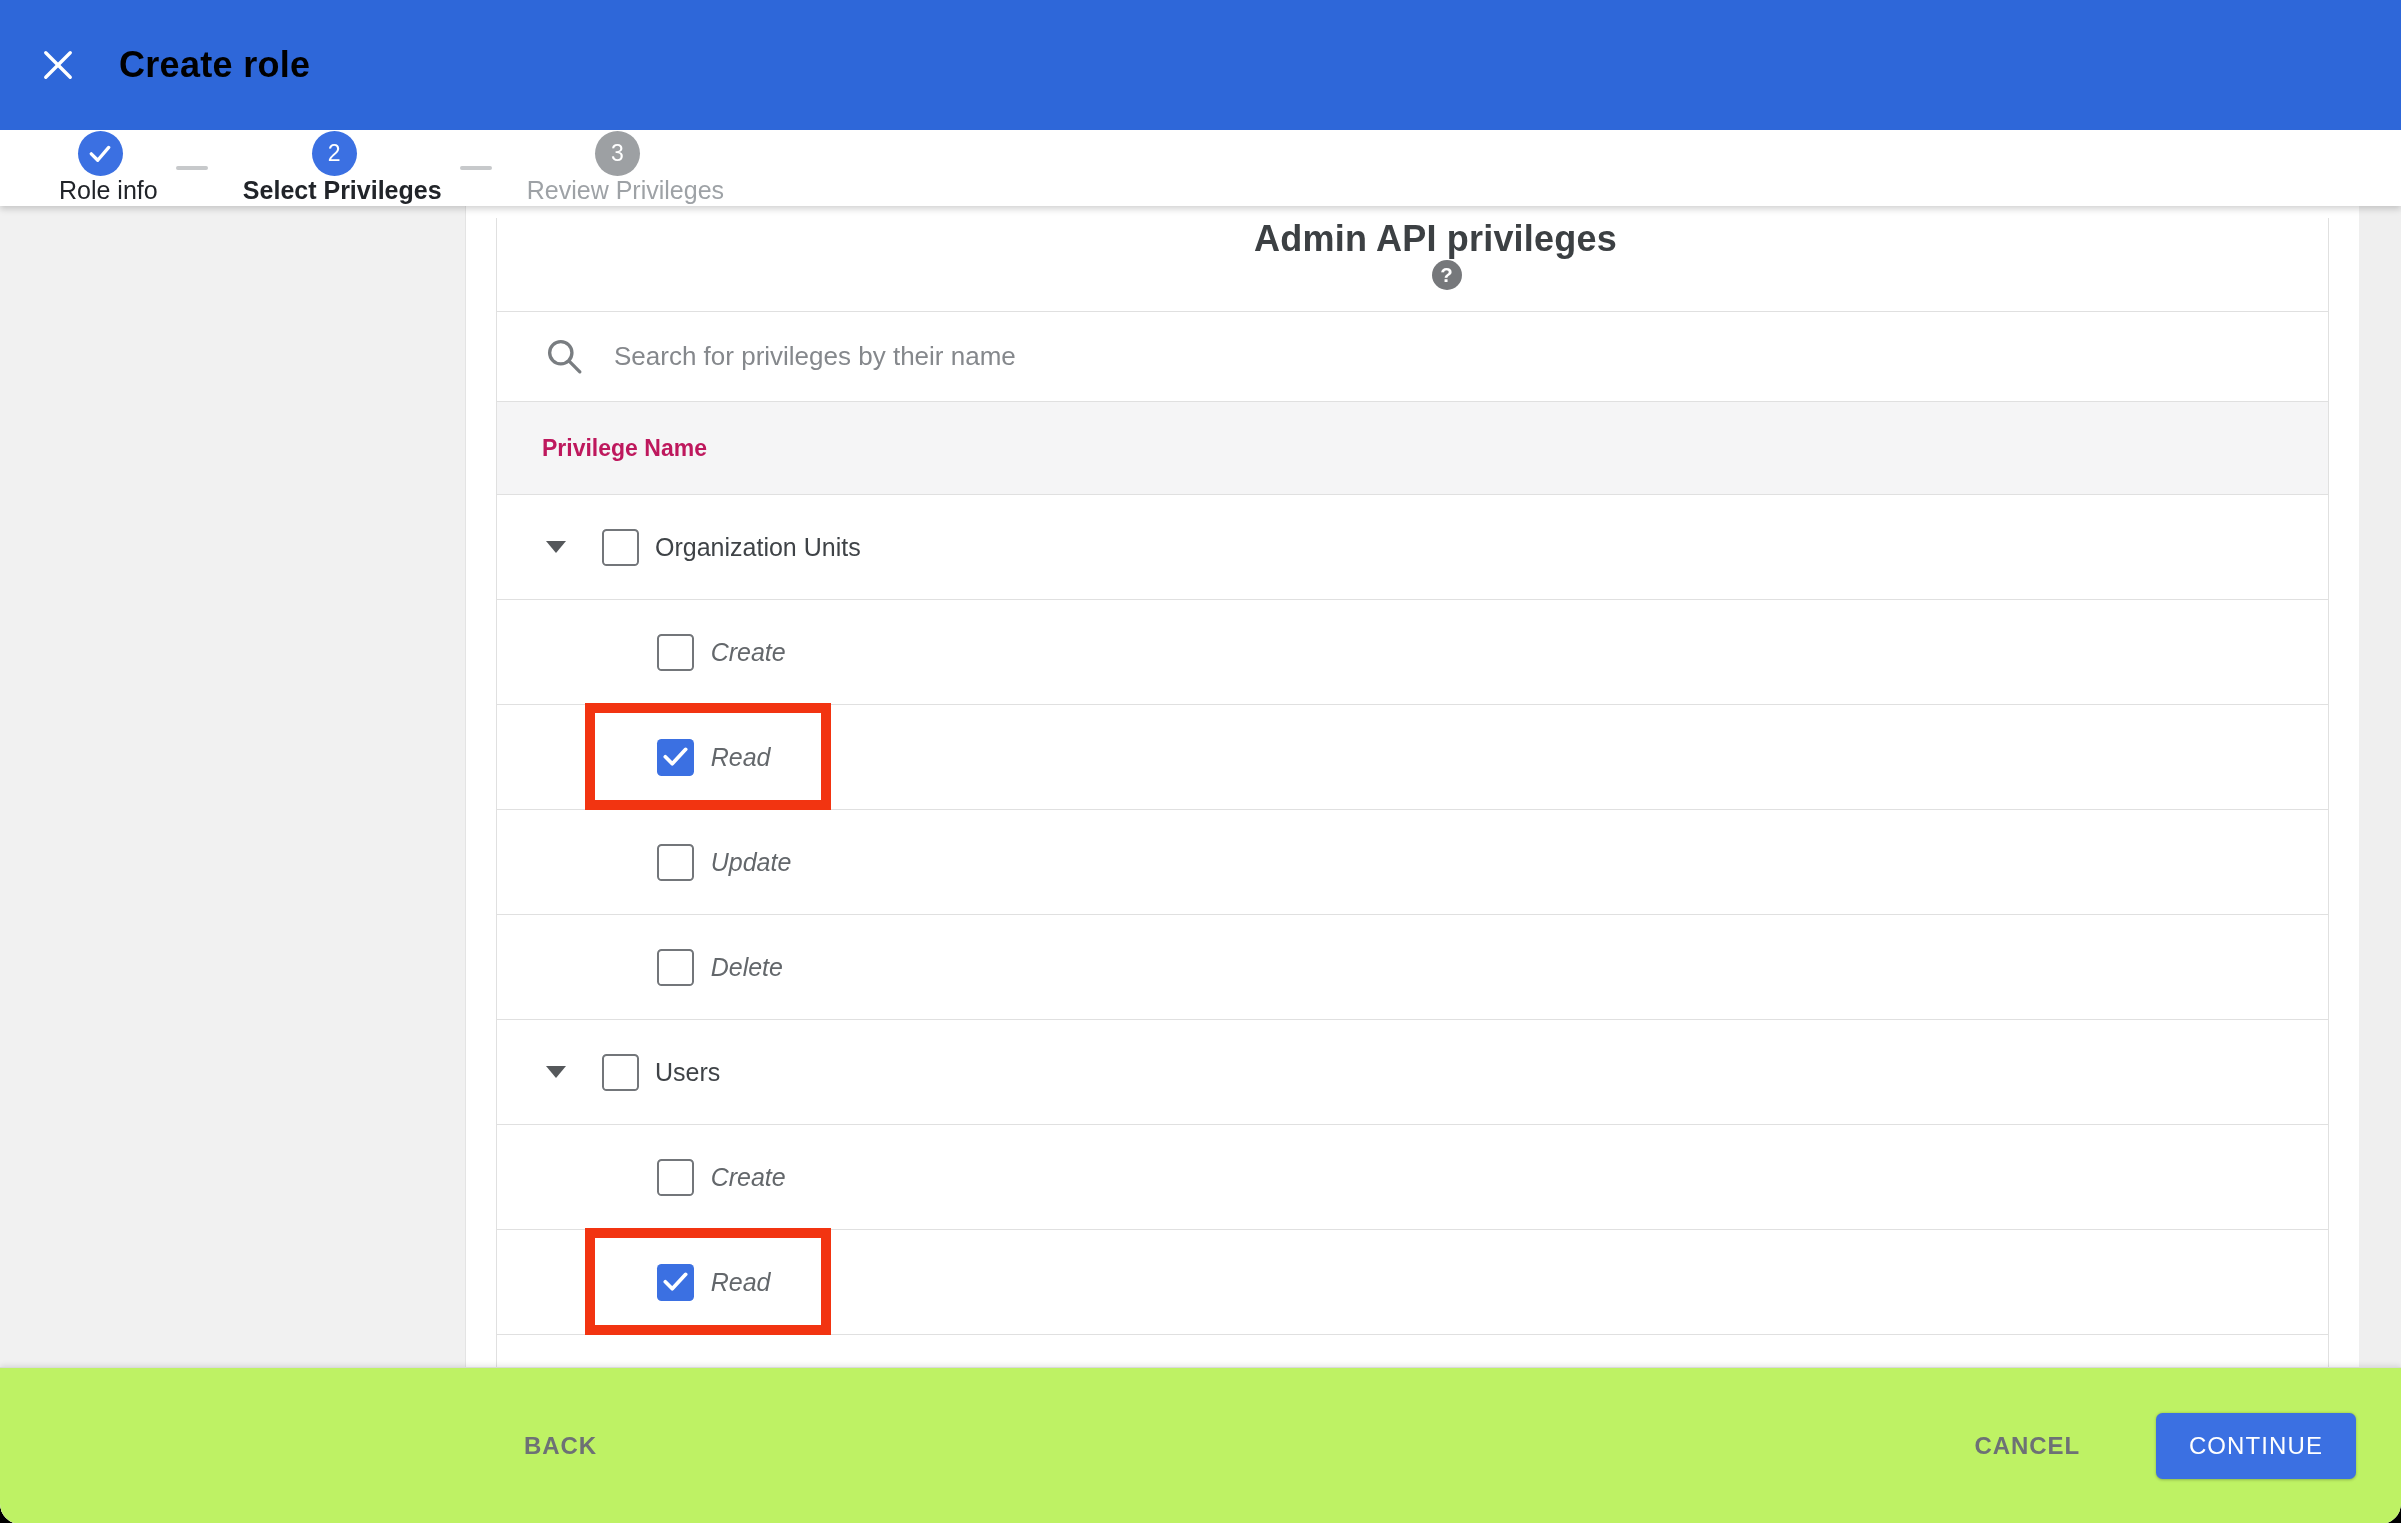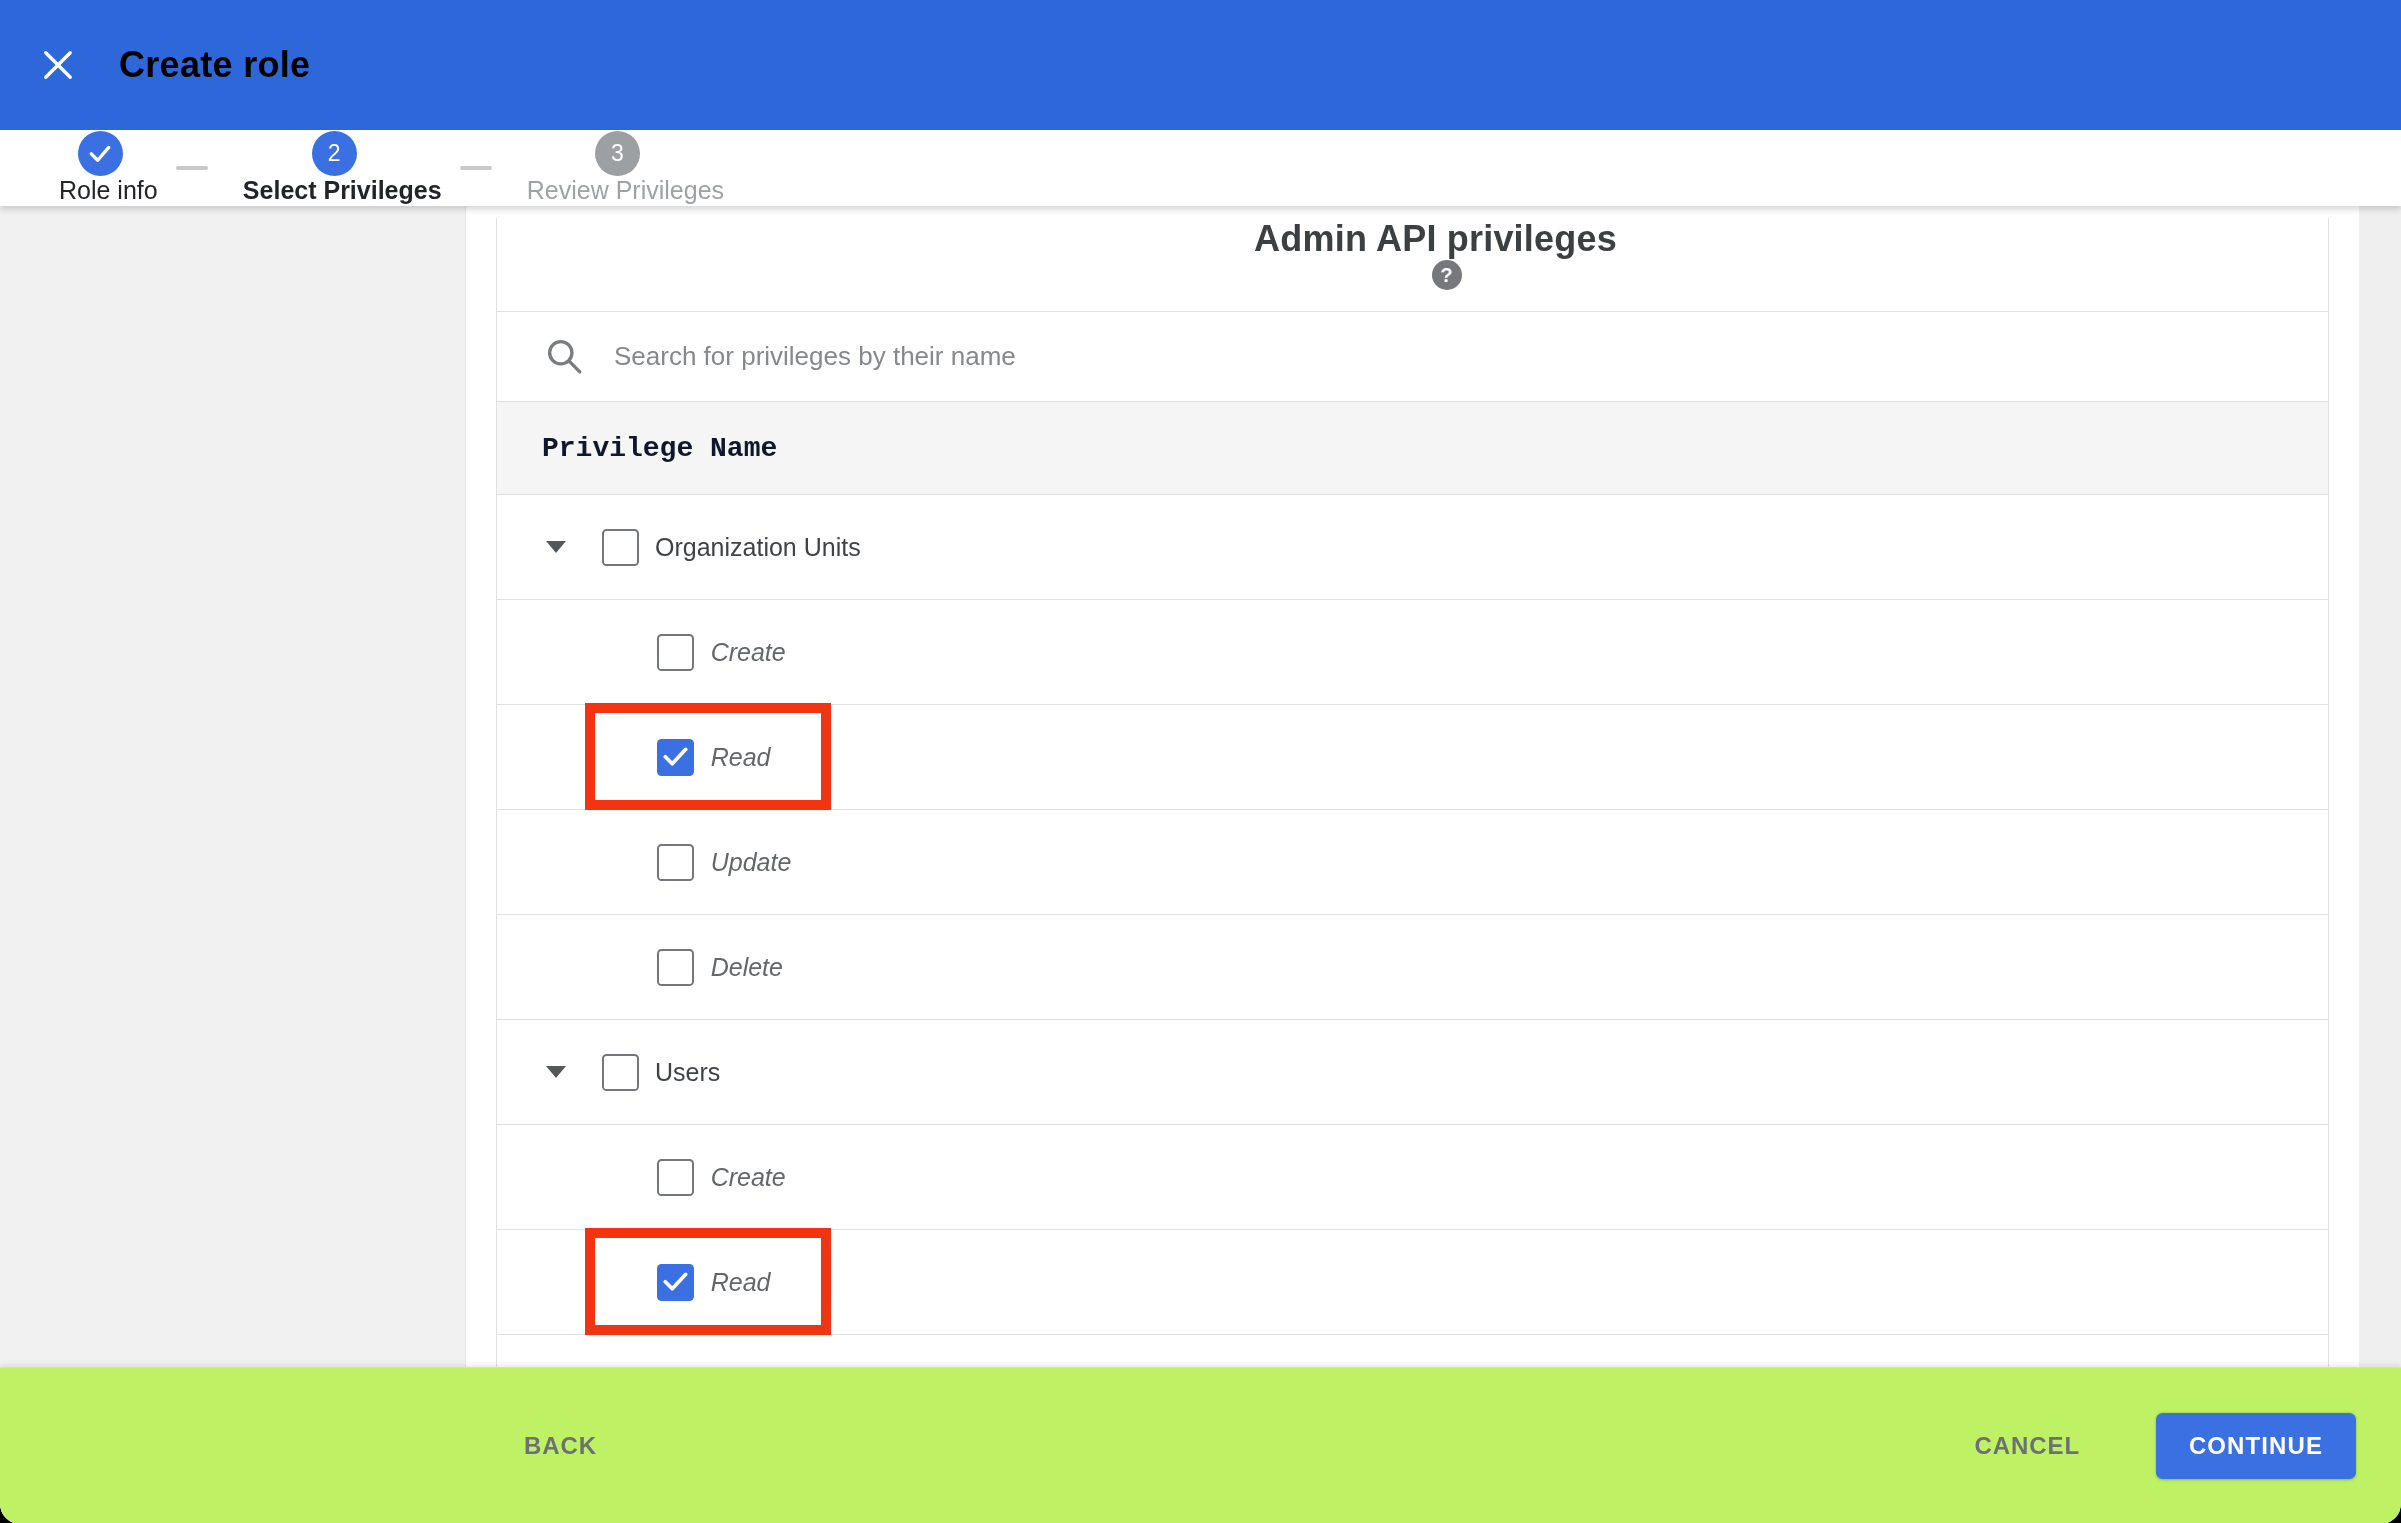--- a/index.html
+++ b/index.html
@@ -43,21 +43,21 @@
   .help-badge{margin-left:22px;width:30px;height:30px;border-radius:50%;background:#76787b;
     color:#fff;font-size:20.4px;font-weight:bold;display:flex;align-items:center;
     justify-content:center;cursor:pointer;}
 
   .row-search{height:90px;padding-left:48px;}
   .search-input{border:none;outline:none;margin-left:28px;font-size:26px;color:#3c4043;
     width:1392px;background:transparent;font-family:"Liberation Sans",sans-serif;}
   .search-input::placeholder{color:#85888c;opacity:1;}
 
   .row-header{height:93px;padding-left:45px;background:#f5f5f6;}
-  .header-text{font-size:28px;font-weight:bold;color:#0f172a;font-family:Liberation Mono, monospace;}
+  .header-text{font-size:23px;font-weight:bold;color:#be185d;}
 
   .prow{height:105px;}
   .prow.group{padding-left:49px;}
   .prow.child{padding-left:160px;font-style:italic;}
   .prow.partial{height:111px;border-bottom:none;}
   .tri{width:0;height:0;border-left:10.2px solid transparent;border-right:10.2px solid transparent;
     border-top:12px solid #55585b;flex:0 0 auto;}
   .cb{width:37px;height:37px;box-sizing:border-box;border:2.8px solid #73767a;border-radius:4.6px;
     background:#fff;flex:0 0 auto;display:flex;align-items:center;justify-content:center;cursor:pointer;}
   .group .cb{margin-left:36px;}
@@ -71,21 +71,21 @@
 
   
   .footer{position:absolute;left:0;right:0;bottom:0;height:156px;background:#bef264;
     border-top:0.9px solid #d9d9d9;box-shadow:0 -1.9px 5.6px rgba(0,0,0,.10);z-index:50;}
   .back-btn{position:absolute;left:524px;top:50%;transform:translateY(-50%);
     font-size:24px;font-weight:bold;color:#6d7175;letter-spacing:0.9px;cursor:pointer;}
   .footer-right{position:absolute;right:45px;top:50%;transform:translateY(-50%);
     display:flex;align-items:center;gap:76px;}
   .cancel-btn{font-size:24px;font-weight:bold;color:#6d7175;letter-spacing:0.9px;cursor:pointer;}
   .continue-btn{width:200px;height:66px;background:var(--accent-blue,#3b70e2);color:#fff;
-    font-size:24px;font-weight:bold;letter-spacing:1.1px;border:none;border-radius:6.5px;
+    font-size:24px;font-weight:normal;letter-spacing:1.1px;border:none;border-radius:6.5px;
     display:flex;align-items:center;justify-content:center;cursor:pointer;
     box-shadow:0 0.9px 2.8px rgba(0,0,0,.25);font-family:"Liberation Sans",sans-serif;}
 </style>
 </head>
 <body>
 
 <div class="screen">
   <div class="window">
 
     <header class="appbar">

